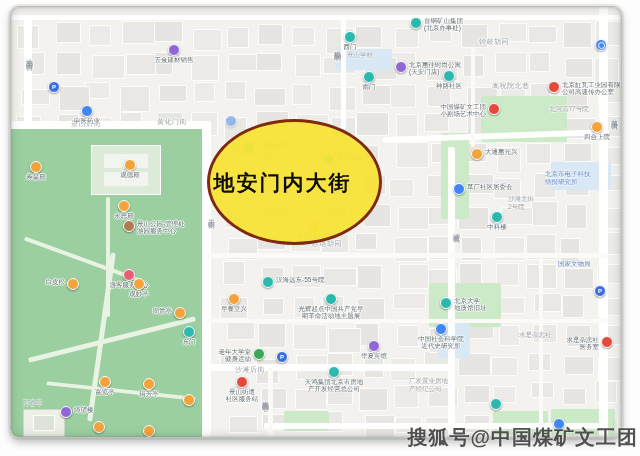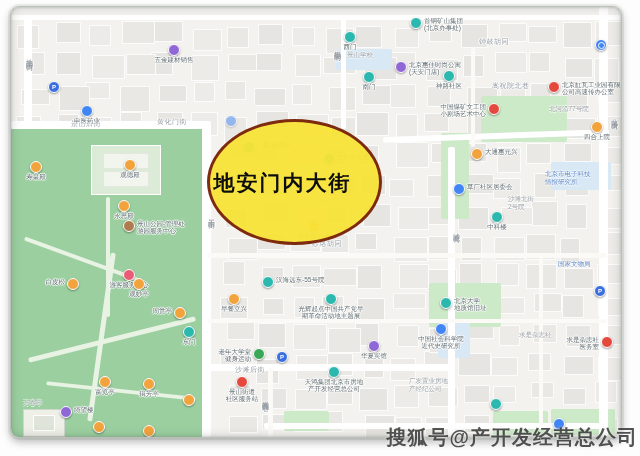--- a/index.html
+++ b/index.html
@@ -503,14 +503,14 @@
 
     <div class="ellipse" id="ellipse" style="left: 196px; top: 112px; width: 169px; height: 120px; border: 3px solid rgb(126, 42, 14); background: rgba(248, 226, 45, 0.9);">
       <span>地安门内大街</span>
     </div>
 
     <div class="vignette"></div>
   </div>
 </div>
 
 <div class="watermark">
-  <span>搜狐号@产开发经营总公司</span>
+  <span>搜狐号@中国煤矿文工团</span>
 </div>
 
 </body></html>

